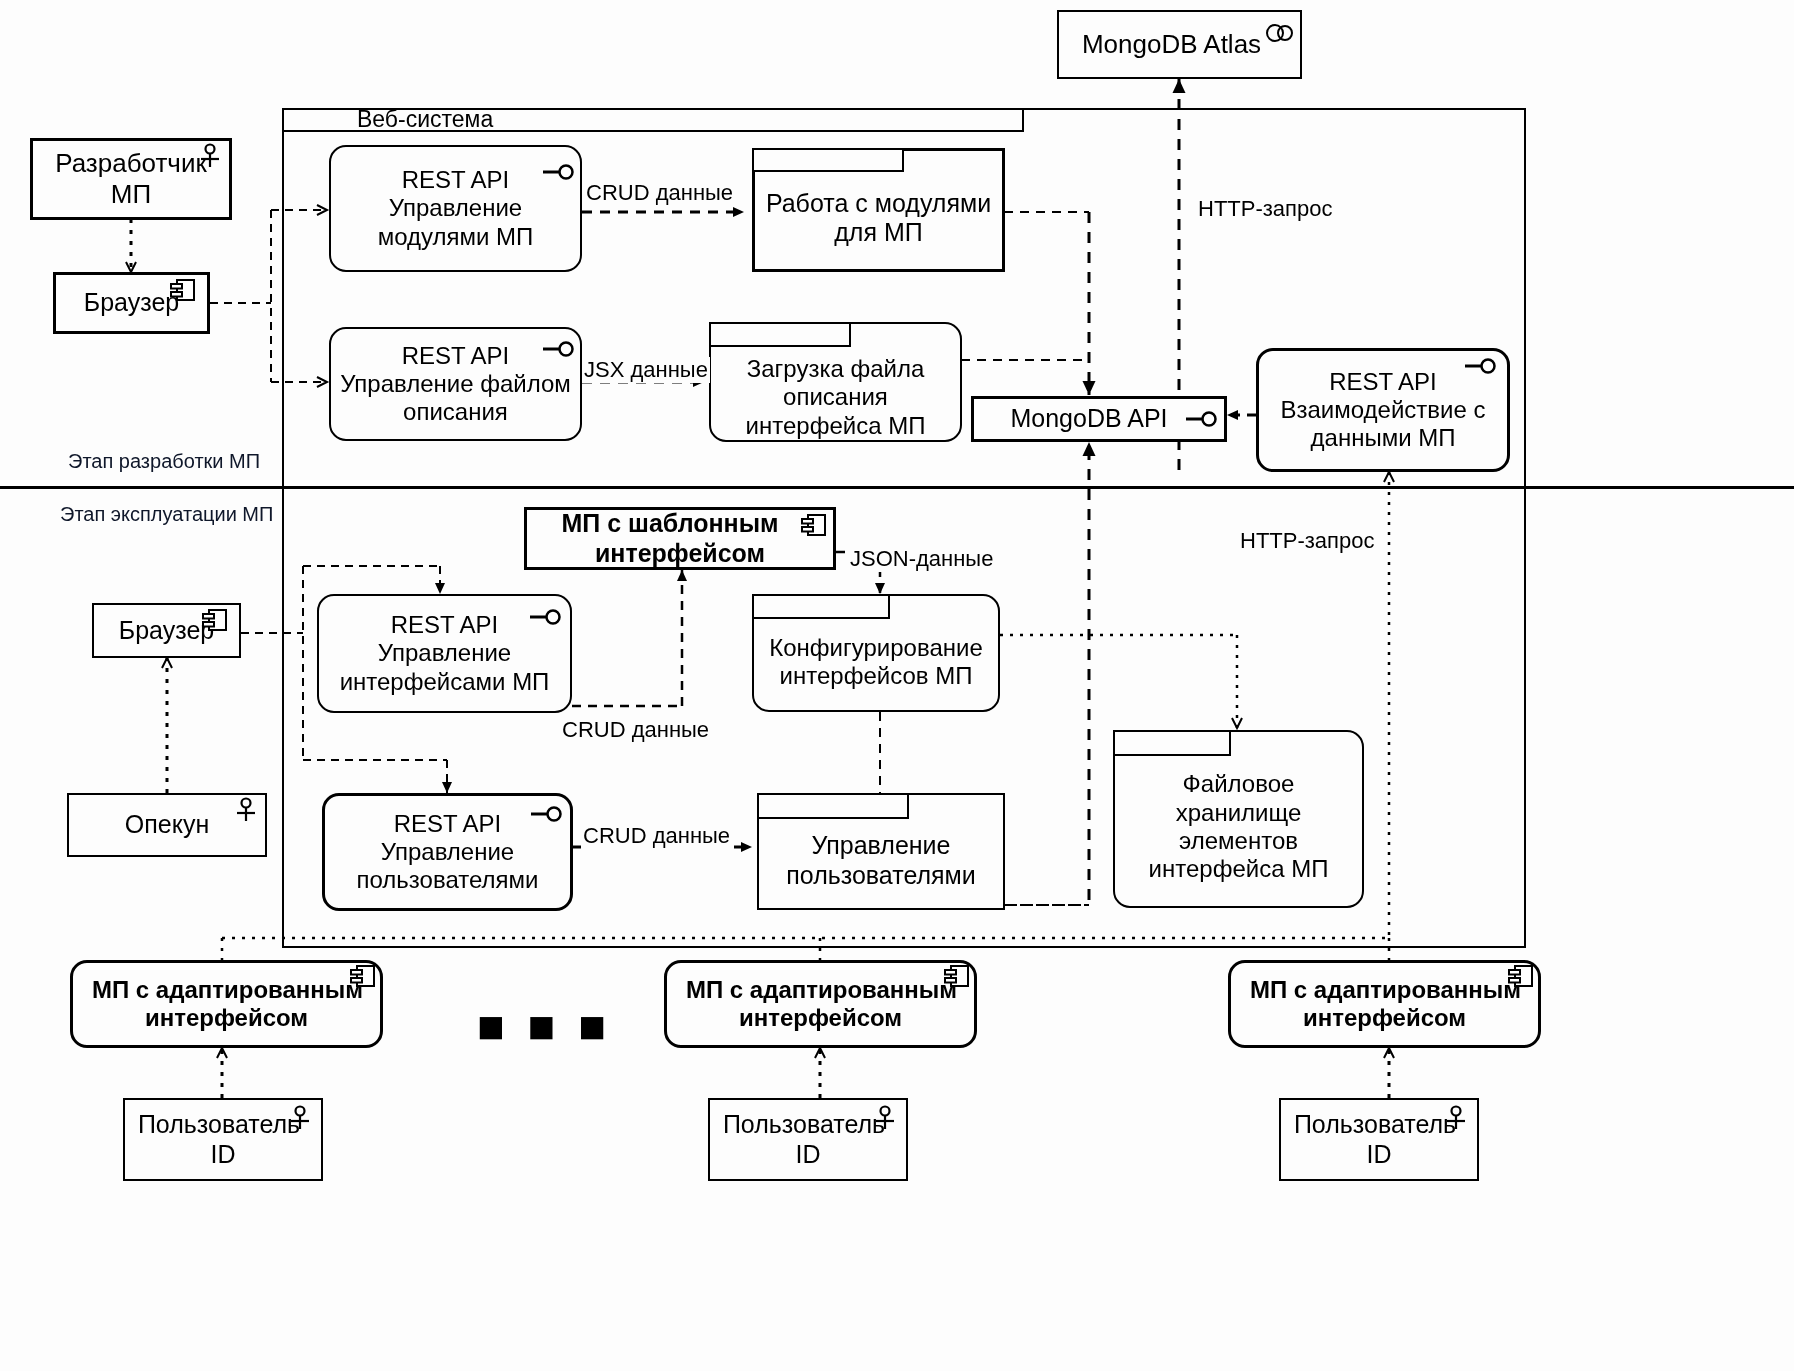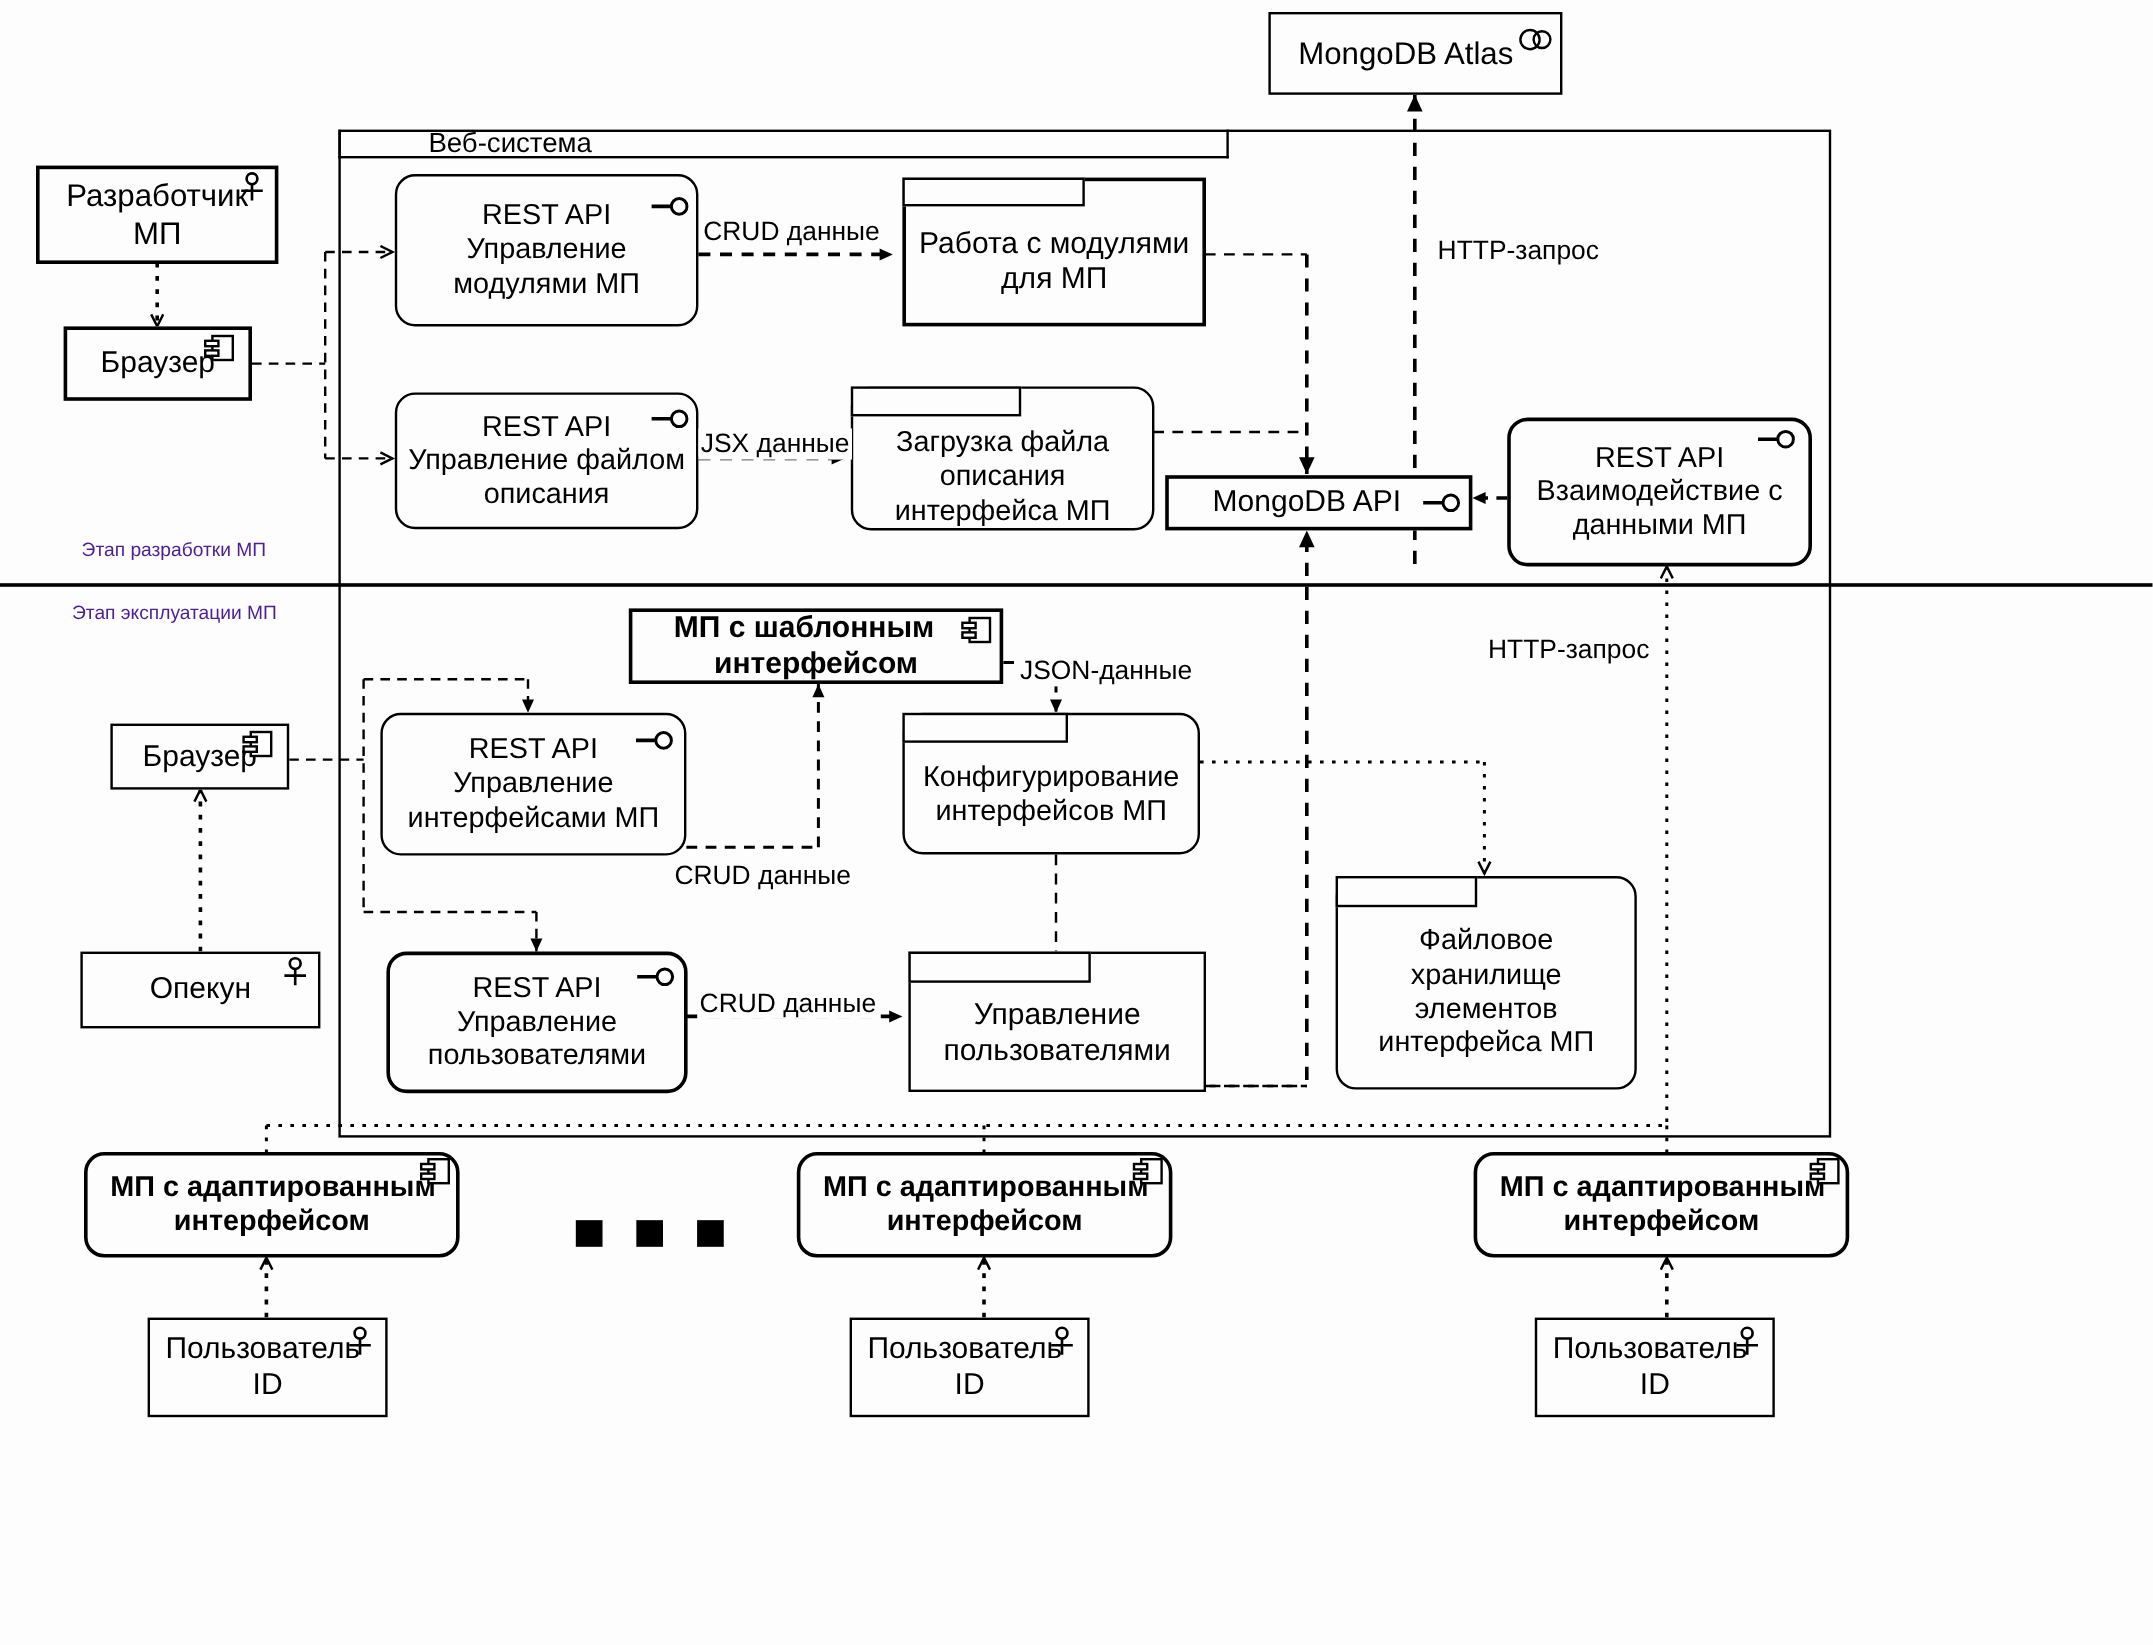--- a/index.html
+++ b/index.html
@@ -80,22 +80,22 @@
     position: absolute;
     font-size: 22px;
     color: #000;
     white-space: nowrap;
     background: #fdfdfd;
     z-index: 7;
     padding: 0 2px;
   }
   .stage-label {
     position: absolute;
-    font-size: 16px;
-    color: #4c1d95;
+    font-size: 20px;
+    color: #0f172a;
     white-space: nowrap;
     z-index: 8;
   }
   .ellipsis {
     position: absolute;
     font-size: 46px;
     font-weight: bold;
     letter-spacing: 5px;
     color: #000;
     z-index: 8;

